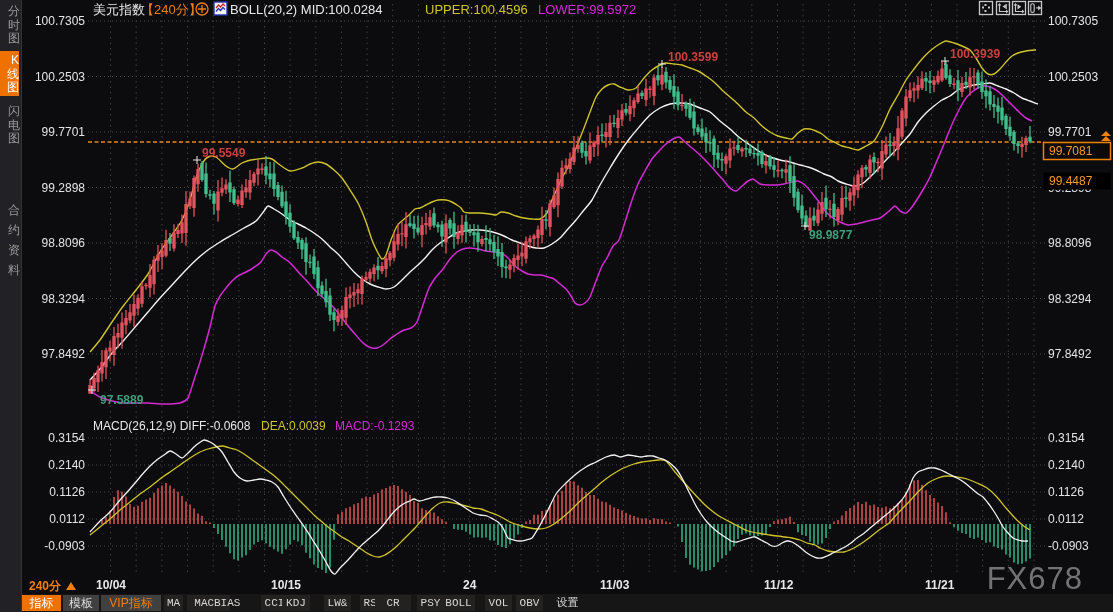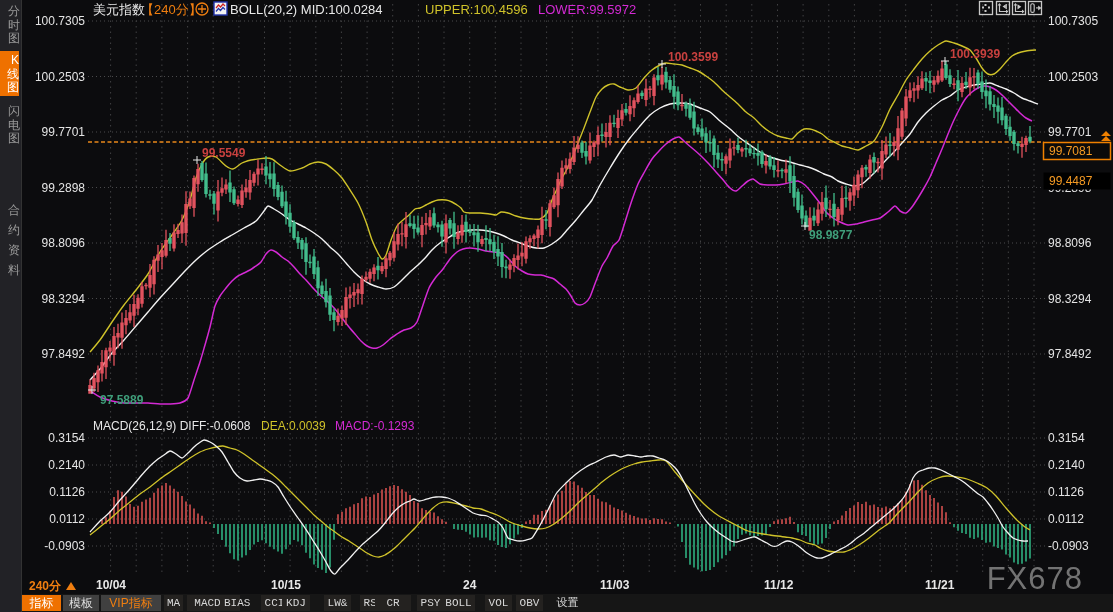--- a/index.html
+++ b/index.html
@@ -126,21 +126,21 @@
   <span style="left:600px">11/03</span>
   <span style="left:764px">11/12</span>
   <span style="left:925px">11/21</span>
 </div>
 <div id="tbar">
   <div class="tb" style="left:0px;width:39px;background:#ef7100;color:#fff">指标</div>
   <div class="tb" style="left:41px;width:36px">模板</div>
   <div class="tb" style="left:79px;width:60px;color:#ef7e10">VIP指标</div>
   <div class="tbs" style="left:142px;width:19px">MA</div>
   <div class="tbs" style="left:165px;width:41px">MACD</div>
-  <div class="tbs" style="left:202px;width:16px">BIAS</div>
+  <div class="tbs" style="left:192px;width:16px">BIAS</div>
   <div class="tbs" style="left:239px;width:27px">CCI</div>
   <div class="tbs" style="left:260px;width:28px">KDJ</div>
   <div class="tbs" style="left:302px;width:27px">LW&amp;</div>
   <div class="tbs" style="left:338px;width:27px">RSI</div>
   <div class="tbs" style="left:353px;width:36px">CR</div>
   <div class="tbs" style="left:395px;width:27px">PSY</div>
   <div class="tbs" style="left:420px;width:33px">BOLL</div>
   <div class="tbs" style="left:463px;width:27px">VOL</div>
   <div class="tbs" style="left:494px;width:27px">OBV</div>
   <div class="tbs" style="left:529px;width:33px;background:none">设置</div>

